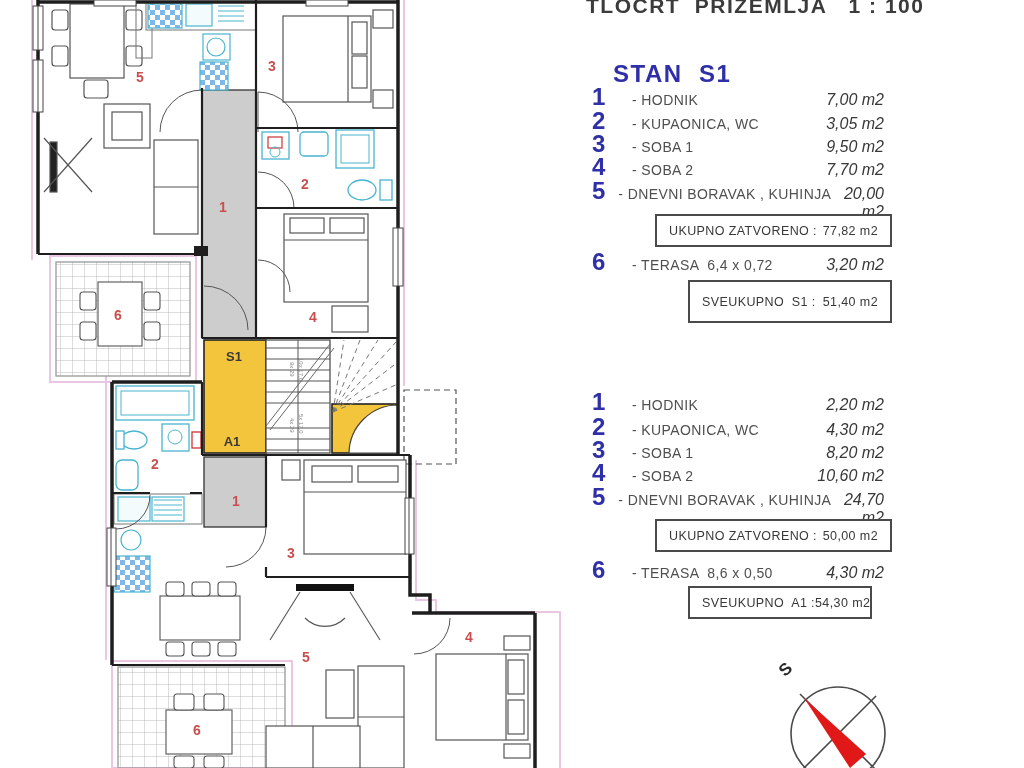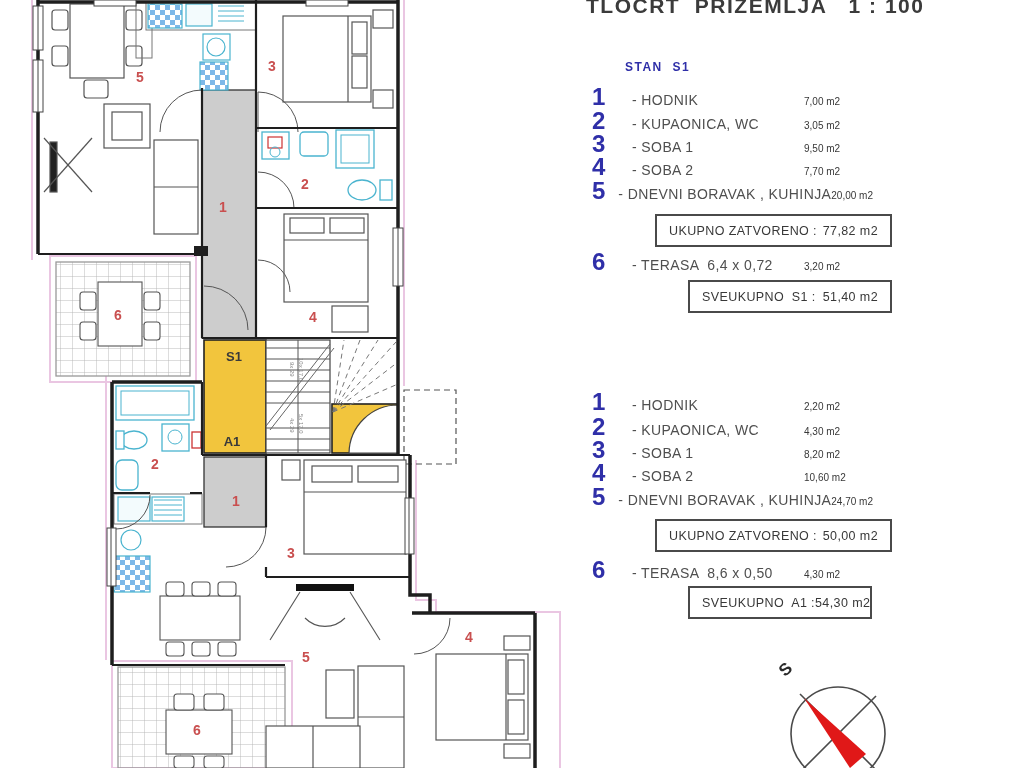--- a/index.html
+++ b/index.html
@@ -1,25 +1,25 @@
 <!DOCTYPE html>
 <html><head>
 <meta charset="utf-8">
 <style>
   html,body{margin:0;padding:0;background:#ffffff;}
   .stage{position:relative;width:1024px;height:768px;background:#ffffff;overflow:hidden;
          font-family:"Liberation Sans", sans-serif;}
   
   .title{position:absolute;left:586px;top:-6px;font-size:21px;font-weight:700;
          color:#3b3b3b;letter-spacing:1.5px;white-space:pre;}
-  .lheading{position:absolute;font-size:12px;font-weight:700;color:#2f2fa8;letter-spacing:1.5px;white-space:pre;margin-left:12px;}
+  .lheading{position:absolute;font-size:24px;font-weight:700;color:#2f2fa8;letter-spacing:1.5px;white-space:pre;}
   .lrow{position:absolute;left:585px;width:299px;display:flex;align-items:baseline;}
   .lnum{width:47px;box-sizing:border-box;padding-left:7px;font-size:24px;font-weight:700;color:#2f2fa8;line-height:1;}
   .llabel{flex:1;font-size:14px;color:#4f4f4f;letter-spacing:.4px;white-space:pre;}
-  .lval{width:80px;font-size:10px;color:#383838;}
+  .lval{width:80px;text-align:right;font-size:16px;color:#383838;font-style:italic;}
   .lbox{position:absolute;border:2px solid #4a4a4a;background:#fff;display:flex;
         justify-content:space-between;align-items:center;padding:11px 12px;box-sizing:border-box;
         font-size:12.5px;color:#383838;letter-spacing:.4px;white-space:pre;}
   
   .compass{position:absolute;left:770px;top:648px;width:170px;height:120px;}
   
   .plan{position:absolute;left:0;top:0;width:570px;height:768px;}
   svg text{font-family:"Liberation Sans", sans-serif;}
   .roomnum{font-size:14px;font-weight:700;fill:#c94f4f;}
   .landlbl{font-size:13px;font-weight:700;fill:#3a3a3a;}
@@ -344,21 +344,21 @@
     <span>UKUPNO ZATVORENO :</span>
     <span>77,82 m2</span>
   </div>
 
   <div class="lrow" style="top:250px;">
     <span class="lnum">6</span>
     <span class="llabel">- TERASA  6,4 x 0,72</span>
     <span class="lval">3,20 m2</span>
   </div>
 
-  <div class="lbox" style="left:688px;top:280px;width:204px;height:33px;">
+  <div class="lbox" style="left:688px;top:280px;width:204px;height:43px;">
     <span>SVEUKUPNO  S1 :</span>
     <span>51,40 m2</span>
   </div>
 
 
   <div class="lrow" style="top:390px;">
     <span class="lnum">1</span>
     <span class="llabel">- HODNIK</span>
     <span class="lval">2,20 m2</span>
   </div>

